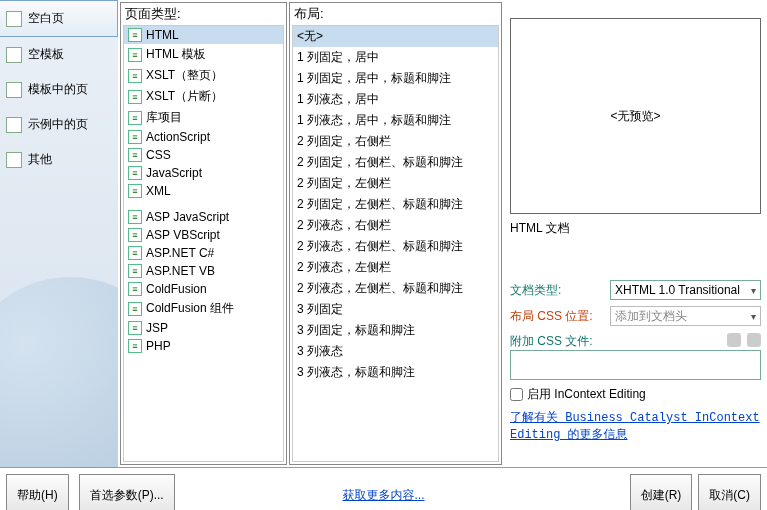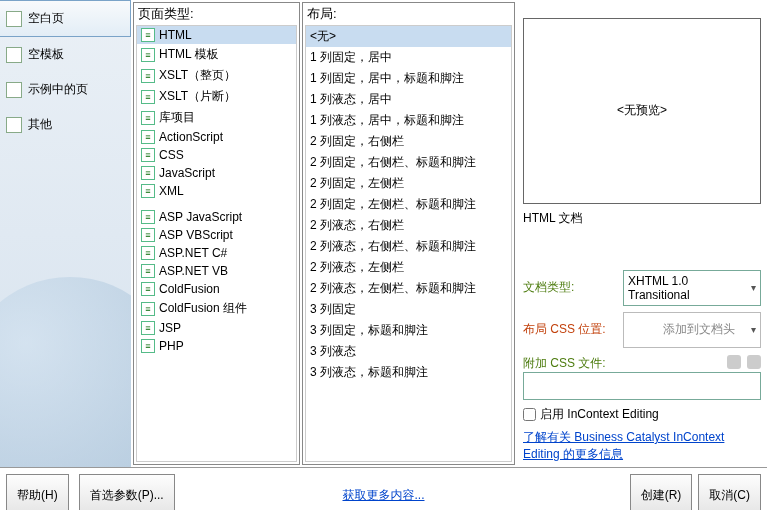--- a/index.html
+++ b/index.html
@@ -11,21 +11,21 @@
   height: 510px;
   overflow: hidden;
   position: relative;
 }
 .layout {
   display: flex;
   height: 468px;
   border-bottom: 1px solid #999;
 }
 .sidebar {
-  width: 131px;
+  width: 118px;
   background: linear-gradient(#eaf0f6, #d6e2ee);
   position: relative;
   overflow: hidden;
 }
 .sidebar::after {
   content: "";
   position: absolute;
   bottom: -30px; left: -40px;
   width: 220px; height: 220px;
   border-radius: 50%;
@@ -112,36 +112,35 @@
 .preview-caption {
   margin: 6px 0 40px 0;
 }
 .form-row {
   display: flex;
   align-items: center;
   margin: 3px 0;
 }
 .form-label {
   width: 100px;
-  color: #4d7c0f;
+  color: #0f766e;
 }
 .form-label.disabled { color: #c2410c; }
 .select {
   flex: 1;
   border: 1px solid #7a9;
   background: #fff;
-  height: 36px;
+  height: 20px;
   padding: 0 4px;
   font-size: 12px;
   display: flex;
   align-items: center;
   justify-content: space-between;
-  gap: 16px;
-}
-.select.disabled { color: #888; border-color: #bbb; justify-content: flex-end; }
+}
+.select.disabled { color: #888; border-color: #bbb; }
 .select .arrow { font-size: 10px; color: #555; }
 .attach-row {
   display: flex;
   align-items: center;
   justify-content: space-between;
 }
 .attach-icons span {
   display: inline-block;
   width: 14px; height: 14px;
   border-radius: 3px;
@@ -149,21 +148,21 @@
   margin-left: 3px;
 }
 .textarea {
   border: 1px solid #7a9;
   height: 30px;
   width: 100%;
   background: #fff;
 }
 .chk-row { margin-top: 6px; display: flex; align-items: center; }
 .chk-row input { margin-right: 4px; }
-.link-row { margin-top: 6px; color: #0044cc; text-decoration: underline; }
+.link-row { margin-top: 6px; color: #0044cc; text-decoration: underline; font-family: Liberation Mono, monospace; }
 .footer {
   display: flex;
   align-items: center;
   padding: 6px 6px;
   background: #fff;
   position: relative;
 }
 .btn {
   border: 1px solid #888;
   background: linear-gradient(#fdfdfd, #e4e4e4);
@@ -190,20 +189,24 @@
 
 <div class="layout">
   <div class="sidebar">
     <div class="side-item selected">
       <span class="side-icon"></span>
       <span>空白页</span>
     </div>
     <div class="side-item">
       <span class="side-icon"></span>
       <span>空模板</span>
+    </div>
+    <div class="side-item">
+      <span class="side-icon"></span>
+      <span>模板中的页</span>
     </div>
     <div class="side-item">
       <span class="side-icon"></span>
       <span>示例中的页</span>
     </div>
     <div class="side-item">
       <span class="side-icon"></span>
       <span>其他</span>
     </div>
   </div>

